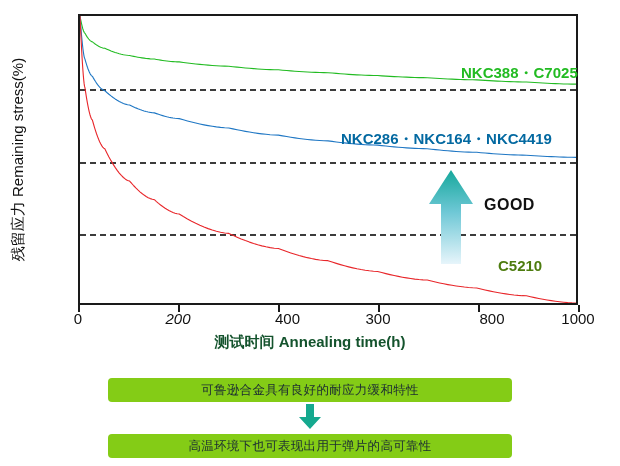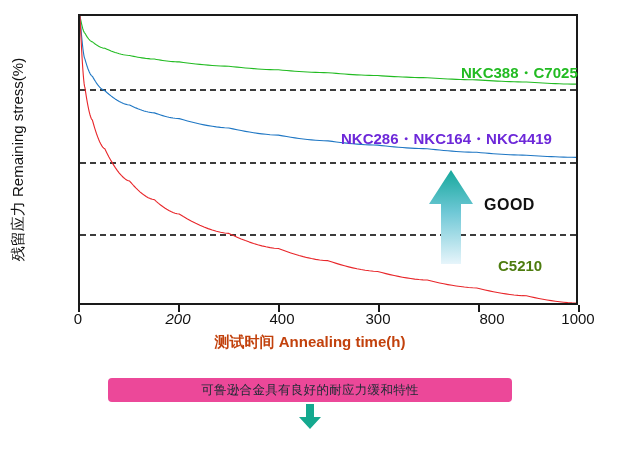--- a/index.html
+++ b/index.html
@@ -58,21 +58,21 @@
     top:305px;
     width:0; height:7px;
     border-left:2px solid #1a1a1a;
   }
   #xlabel {
     position:absolute;
     left:0; top:333px;
     width:620px;
     text-align:center;
     font-size:15px;
-    color:#c2410c;
+    color:#14532d;
     font-weight:600;
   }
 
   
   .series-label {
     position:absolute;
     font-size:15px;
     font-weight:bold;
     white-space:nowrap;
   }
@@ -93,21 +93,21 @@
     position:absolute; left:484px; top:196px;
     font-size:16px; font-weight:bold; color:#111; letter-spacing:.5px;
   }
 
   
   .callout {
     position:absolute;
     left:108px;
     width:404px;
     height:24px;
-    background:#ec4899;
+    background:#84cc16;
     border-radius:4px;
     color:#1b2b33;
     font-size:12.5px;
     display:flex;
     align-items:center;
     justify-content:center;
     letter-spacing:.3px;
   }
   #callout-1 { top:378px; }
   #callout-2 { top:434px; }
@@ -128,34 +128,34 @@
       <div class="gridline" style="top:145.5px;"></div>
       <div class="gridline" style="top:218.25px;"></div>
 
       <svg id="svg-curves" viewBox="0 0 1000 40" preserveAspectRatio="none">
         <polyline id="curve-green" fill="none" stroke="#22bb22" stroke-width="1.1" vector-effect="non-scaling-stroke" stroke-linejoin="round" stroke-linecap="round" points="0.00,0.000 0.83,0.312 1.67,0.607 2.50,0.885 3.33,1.146 4.17,1.387 5.00,1.608 5.83,1.809 6.67,1.986 7.50,2.139 8.33,2.263 9.17,2.355 10.00,2.400 11.25,2.556 12.50,2.704 13.75,2.843 15.00,2.973 16.25,3.093 17.50,3.204 18.75,3.304 20.00,3.393 21.25,3.469 22.50,3.532 23.75,3.577 25.00,3.600 27.08,3.717 29.17,3.828 31.25,3.932 33.33,4.030 35.42,4.120 37.50,4.203 39.58,4.278 41.67,4.345 43.75,4.402 45.83,4.449 47.92,4.483 50.00,4.500 54.17,4.630 58.33,4.753 62.50,4.869 66.67,4.977 70.83,5.078 75.00,5.170 79.17,5.254 83.33,5.328 87.50,5.391 91.67,5.443 95.83,5.481 100.00,5.500 104.17,5.565 108.33,5.627 112.50,5.684 116.67,5.739 120.83,5.789 125.00,5.835 129.17,5.877 133.33,5.914 137.50,5.946 141.67,5.972 145.83,5.991 150.00,6.000 154.17,6.052 158.33,6.101 162.50,6.148 166.67,6.191 170.83,6.231 175.00,6.268 179.17,6.301 183.33,6.331 187.50,6.356 191.67,6.377 195.83,6.392 200.00,6.400 208.33,6.478 216.67,6.552 225.00,6.621 233.33,6.686 241.67,6.747 250.00,6.802 258.33,6.852 266.67,6.897 275.00,6.935 283.33,6.966 291.67,6.989 300.00,7.000 308.33,7.065 316.67,7.127 325.00,7.184 333.33,7.239 341.67,7.289 350.00,7.335 358.33,7.377 366.67,7.414 375.00,7.446 383.33,7.472 391.67,7.491 400.00,7.500 408.33,7.552 416.67,7.601 425.00,7.648 433.33,7.691 441.67,7.731 450.00,7.768 458.33,7.801 466.67,7.831 475.00,7.856 483.33,7.877 491.67,7.892 500.00,7.900 508.33,7.952 516.67,8.001 525.00,8.048 533.33,8.091 541.67,8.131 550.00,8.168 558.33,8.201 566.67,8.231 575.00,8.256 583.33,8.277 591.67,8.292 600.00,8.300 608.33,8.339 616.67,8.376 625.00,8.411 633.33,8.443 641.67,8.473 650.00,8.501 658.33,8.526 666.67,8.548 675.00,8.567 683.33,8.583 691.67,8.594 700.00,8.600 708.33,8.639 716.67,8.676 725.00,8.711 733.33,8.743 741.67,8.773 750.00,8.801 758.33,8.826 766.67,8.848 775.00,8.867 783.33,8.883 791.67,8.894 800.00,8.900 808.33,8.939 816.67,8.976 825.00,9.011 833.33,9.043 841.67,9.073 850.00,9.101 858.33,9.126 866.67,9.148 875.00,9.167 883.33,9.183 891.67,9.194 900.00,9.200 908.33,9.239 916.67,9.276 925.00,9.311 933.33,9.343 941.67,9.373 950.00,9.401 958.33,9.426 966.67,9.448 975.00,9.467 983.33,9.483 991.67,9.494 1000.00,9.500"></polyline>
         <polyline id="curve-blue" fill="none" stroke="#1f77c4" stroke-width="1.1" vector-effect="non-scaling-stroke" stroke-linejoin="round" stroke-linecap="round" points="0.00,0.000 0.83,0.780 1.67,1.518 2.50,2.213 3.33,2.864 4.17,3.467 5.00,4.021 5.83,4.522 6.67,4.965 7.50,5.347 8.33,5.659 9.17,5.887 10.00,6.000 11.25,6.312 12.50,6.607 13.75,6.885 15.00,7.146 16.25,7.387 17.50,7.608 18.75,7.809 20.00,7.986 21.25,8.139 22.50,8.263 23.75,8.355 25.00,8.400 27.08,8.660 29.17,8.906 31.25,9.138 33.33,9.355 35.42,9.556 37.50,9.740 39.58,9.907 41.67,10.055 43.75,10.182 45.83,10.286 47.92,10.362 50.00,10.400 54.17,10.660 58.33,10.906 62.50,11.138 66.67,11.355 70.83,11.556 75.00,11.740 79.17,11.907 83.33,12.055 87.50,12.182 91.67,12.286 95.83,12.362 100.00,12.400 104.17,12.543 108.33,12.678 112.50,12.806 116.67,12.925 120.83,13.036 125.00,13.137 129.17,13.229 133.33,13.310 137.50,13.380 141.67,13.437 145.83,13.479 150.00,13.500 154.17,13.604 158.33,13.702 162.50,13.795 166.67,13.882 170.83,13.962 175.00,14.036 179.17,14.103 183.33,14.162 187.50,14.213 191.67,14.254 195.83,14.285 200.00,14.300 208.33,14.469 216.67,14.629 225.00,14.780 233.33,14.920 241.67,15.051 250.00,15.171 258.33,15.280 266.67,15.376 275.00,15.459 283.33,15.526 291.67,15.576 300.00,15.600 308.33,15.730 316.67,15.853 325.00,15.969 333.33,16.077 341.67,16.178 350.00,16.270 358.33,16.354 366.67,16.428 375.00,16.491 383.33,16.543 391.67,16.581 400.00,16.600 408.33,16.704 416.67,16.802 425.00,16.895 433.33,16.982 441.67,17.062 450.00,17.136 458.33,17.203 466.67,17.262 475.00,17.313 483.33,17.354 491.67,17.385 500.00,17.400 508.33,17.478 516.67,17.552 525.00,17.621 533.33,17.686 541.67,17.747 550.00,17.802 558.33,17.852 566.67,17.897 575.00,17.935 583.33,17.966 591.67,17.989 600.00,18.000 608.33,18.065 616.67,18.127 625.00,18.184 633.33,18.239 641.67,18.289 650.00,18.335 658.33,18.377 666.67,18.414 675.00,18.446 683.33,18.472 691.67,18.491 700.00,18.500 708.33,18.565 716.67,18.627 725.00,18.684 733.33,18.739 741.67,18.789 750.00,18.835 758.33,18.877 766.67,18.914 775.00,18.946 783.33,18.972 791.67,18.991 800.00,19.000 808.33,19.052 816.67,19.101 825.00,19.148 833.33,19.191 841.67,19.231 850.00,19.268 858.33,19.301 866.67,19.331 875.00,19.356 883.33,19.377 891.67,19.392 900.00,19.400 908.33,19.439 916.67,19.476 925.00,19.511 933.33,19.543 941.67,19.573 950.00,19.601 958.33,19.626 966.67,19.648 975.00,19.667 983.33,19.683 991.67,19.694 1000.00,19.700"></polyline>
         <polyline id="curve-red" fill="none" stroke="#e8262a" stroke-width="1.1" vector-effect="non-scaling-stroke" stroke-linejoin="round" stroke-linecap="round" points="0.00,0.000 0.83,1.300 1.67,2.530 2.50,3.689 3.33,4.773 4.17,5.778 5.00,6.701 5.83,7.536 6.67,8.276 7.50,8.912 8.33,9.431 9.17,9.812 10.00,10.000 11.25,10.585 12.50,11.139 13.75,11.660 15.00,12.148 16.25,12.600 17.50,13.016 18.75,13.391 20.00,13.724 21.25,14.010 22.50,14.244 23.75,14.416 25.00,14.500 27.08,15.020 29.17,15.512 31.25,15.976 33.33,16.409 35.42,16.811 37.50,17.180 39.58,17.514 41.67,17.810 43.75,18.065 45.83,18.272 47.92,18.425 50.00,18.500 54.17,19.085 58.33,19.639 62.50,20.160 66.67,20.648 70.83,21.100 75.00,21.516 79.17,21.891 83.33,22.224 87.50,22.510 91.67,22.744 95.83,22.916 100.00,23.000 104.17,23.338 108.33,23.658 112.50,23.959 116.67,24.241 120.83,24.502 125.00,24.742 129.17,24.959 133.33,25.152 137.50,25.317 141.67,25.452 145.83,25.551 150.00,25.600 154.17,25.860 158.33,26.106 162.50,26.338 166.67,26.555 170.83,26.756 175.00,26.940 179.17,27.107 183.33,27.255 187.50,27.382 191.67,27.486 195.83,27.562 200.00,27.600 208.33,27.951 216.67,28.283 225.00,28.596 233.33,28.889 241.67,29.160 250.00,29.409 258.33,29.635 266.67,29.834 275.00,30.006 283.33,30.146 291.67,30.249 300.00,30.300 308.33,30.573 316.67,30.831 325.00,31.075 333.33,31.302 341.67,31.513 350.00,31.707 358.33,31.883 366.67,32.038 375.00,32.171 383.33,32.281 391.67,32.361 400.00,32.400 408.33,32.621 416.67,32.830 425.00,33.027 433.33,33.211 441.67,33.382 450.00,33.539 458.33,33.681 466.67,33.807 475.00,33.915 483.33,34.003 491.67,34.068 500.00,34.100 508.33,34.295 516.67,34.480 525.00,34.653 533.33,34.816 541.67,34.967 550.00,35.105 558.33,35.230 566.67,35.341 575.00,35.437 583.33,35.515 591.67,35.572 600.00,35.600 608.33,35.756 616.67,35.904 625.00,36.043 633.33,36.173 641.67,36.293 650.00,36.404 658.33,36.504 666.67,36.593 675.00,36.669 683.33,36.732 691.67,36.777 700.00,36.800 708.33,36.943 716.67,37.078 725.00,37.206 733.33,37.325 741.67,37.436 750.00,37.537 758.33,37.629 766.67,37.710 775.00,37.780 783.33,37.837 791.67,37.879 800.00,37.900 808.33,38.043 816.67,38.178 825.00,38.306 833.33,38.425 841.67,38.536 850.00,38.637 858.33,38.729 866.67,38.810 875.00,38.880 883.33,38.937 891.67,38.979 900.00,39.000 908.33,39.130 916.67,39.253 925.00,39.369 933.33,39.477 941.67,39.578 950.00,39.670 958.33,39.754 966.67,39.828 975.00,39.891 983.33,39.943 991.67,39.981 1000.00,40.000"></polyline>
       </svg>
 
       <div class="series-label" style="left:352px; top:48px; color:#22bb22;margin-left:29px;">NKC388・C7025</div>
-      <div class="series-label" style="left:261px; top:114px; color:#6d28d9;">NKC286・NKC164・NKC4419</div>
+      <div class="series-label" style="left:261px; top:114px; color:#0369a1;">NKC286・NKC164・NKC4419</div>
       <div class="series-label" style="left:418px; top:241px; color:#4d7c0f;">C5210</div>
     </div>
 
     <div class="xtickmark" style="left:78px;"></div>
     <div class="xtickmark" style="left:178px;"></div>
     <div class="xtickmark" style="left:278px;"></div>
     <div class="xtickmark" style="left:378px;"></div>
     <div class="xtickmark" style="left:478px;"></div>
     <div class="xtickmark" style="left:578px;"></div>
 
     <div class="xtick" style="left:78px;">0</div>
     <div class="xtick" style="left:178px;font-style:italic;">200</div>
-    <div class="xtick" style="left:282px;">400</div>
+    <div class="xtick" style="left:270px;text-align:right;">400</div>
     <div class="xtick" style="left:378px;">300</div>
     <div class="xtick" style="left:492px;">800</div>
     <div class="xtick" style="left:578px;">1000</div>
 
     <div id="xlabel">测试时间 Annealing time(h)</div>
 
     <div id="temp-box">
     </div>
 
     <svg id="good-arrow" viewBox="0 0 46 98">
@@ -171,14 +171,15 @@
     <div id="good-text">GOOD</div>
 
   </div>
 
   <div class="callout" id="callout-1">可鲁逊合金具有良好的耐应力缓和特性</div>
 
   <svg id="down-arrow" viewBox="0 0 26 26">
     <polygon points="9,0 17,0 17,13 24,13 13,25 2,13 9,13" fill="#15a98f"></polygon>
   </svg>
 
+  <div class="callout" id="callout-2">高温环境下也可表现出用于弹片的高可靠性</div>
 
 </div>
 
 </body></html>

